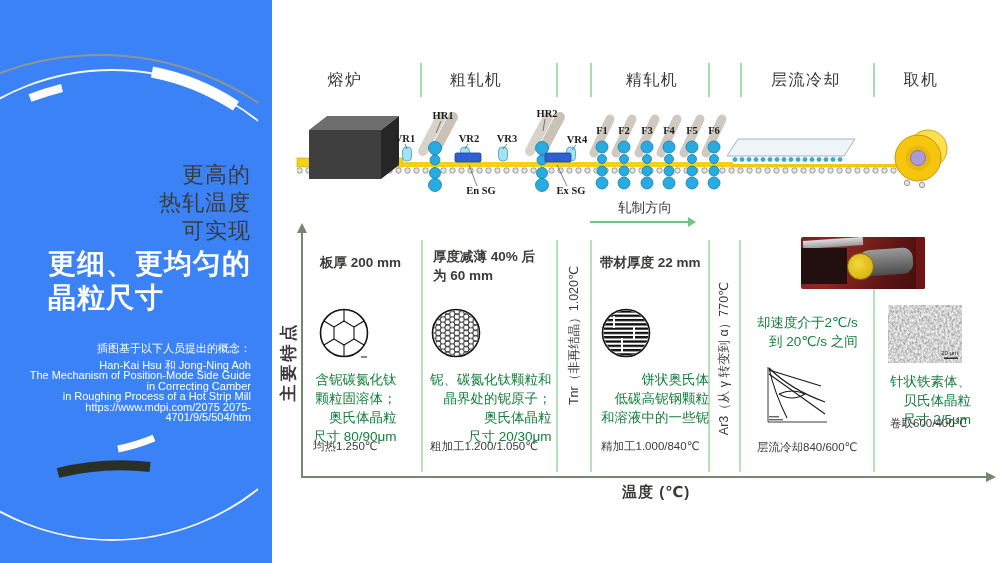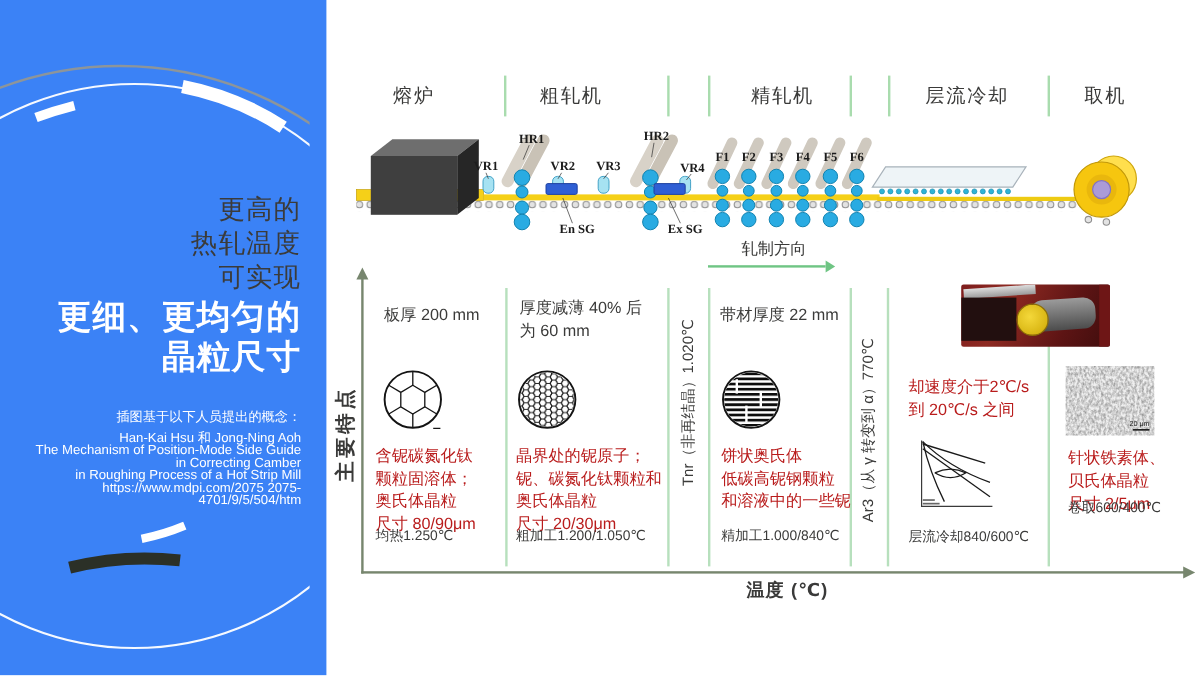--- a/index.html
+++ b/index.html
@@ -3,35 +3,35 @@
 <meta charset="utf-8">
 <style>
   html,body{margin:0;padding:0;background:#ffffff;}
   #stage{position:relative;width:1000px;height:563px;background:#ffffff;overflow:hidden;
          font-family:"Liberation Sans","DejaVu Sans",sans-serif;color:#3b3b3a;}
   .abs{position:absolute;}
   
   .sidebar{position:absolute;left:0;top:0;width:272px;height:563px;background:#3b82f6;}
   .side-h1{position:absolute;right:21px;top:161px;text-align:right;font-size:22px;line-height:28px;
            font-weight:500;color:#3b3b3a;letter-spacing:1px;}
-  .side-h2{position:absolute;right:21px;top:247px;text-align:right;font-size:28px;line-height:34px;
+  .side-h2{position:absolute;right:21px;top:247px;font-size:28px;line-height:34px;
            font-weight:bold;color:#ffffff;letter-spacing:1px;}
   .side-cite{position:absolute;right:21px;top:343px;text-align:right;font-size:11px;line-height:10.5px;
            color:#ffffff;}
   .side-cite .first{margin-bottom:6px;}
   
   .stage-label{position:absolute;top:70px;transform:translateX(-50%);font-size:16px;letter-spacing:1.5px;
            color:#3a3a39;font-weight:500;white-space:nowrap;}
   .tick{position:absolute;top:63px;width:2px;height:34px;background:#a9dcae;}
   .mlab{font-family:"Liberation Serif","DejaVu Serif",serif;font-weight:bold;font-size:10.5px;fill:#1c1c1c;}
   .direction-label{position:absolute;left:600px;top:199px;width:90px;text-align:center;font-size:13.5px;color:#3a3a39;}
   
   .sep{position:absolute;top:240px;width:1.5px;height:232px;background:#b7e0bd;}
-  .headline{position:absolute;font-size:13.5px;line-height:18.5px;color:#3b3b3a;white-space:nowrap;}
-  .bodytext{position:absolute;font-size:13.5px;line-height:19px;color:#b91c1c;white-space:nowrap;}
+  .headline{position:absolute;font-size:13.5px;line-height:18.5px;color:#3b3b3a;white-space:nowrap;font-weight:bold;}
+  .bodytext{position:absolute;font-size:13.5px;line-height:19px;color:#15803d;white-space:nowrap;text-align:right;}
   .temp{position:absolute;font-size:11.5px;color:#3b3b3a;white-space:nowrap;}
   .vlabel{position:absolute;transform:rotate(-90deg);text-align:center;white-space:nowrap;}
   .ylab{width:130px;left:223px;top:350px;font-size:17px;font-weight:bold;letter-spacing:3px;color:#3a3a39;}
   .thresh{width:200px;font-size:12.5px;color:#3b3b3a;}
   .xlab{position:absolute;left:622px;top:483px;font-size:15px;font-weight:bold;letter-spacing:1px;color:#3a3a39;}
   .axis-v{position:absolute;left:301px;top:232px;width:2px;height:246px;background:#77866e;}
   .axis-h{position:absolute;left:301px;top:476px;width:686px;height:2px;background:#77866e;}
   .arrow-up{position:absolute;left:297px;top:223px;width:0;height:0;
             border-left:5px solid transparent;border-right:5px solid transparent;border-bottom:10px solid #77866e;}
   .arrow-right{position:absolute;left:986px;top:472px;width:0;height:0;
@@ -290,22 +290,22 @@
         </g>
       </pattern>
       <clipPath id="c2c">
           <circle cx="27" cy="27" r="22.5"></circle>
         </clipPath>
     </defs>
     <circle cx="27" cy="27" r="23.5" fill="#ffffff" stroke="#141414" stroke-width="1.6"></circle>
     <rect x="0" y="0" width="54" height="54" fill="url(#hexp)" clip-path="url(#c2c)"></rect>
   </svg>
   <div class="bodytext" style="left:430px;top:370px">
+    <div>铌、碳氮化钛颗粒和</div>
     <div>晶界处的铌原子；</div>
-    <div>铌、碳氮化钛颗粒和</div>
     <div>奥氏体晶粒</div>
     <div>尺寸 20/30μm</div>
   </div>
   <div class="temp" style="left:430px;top:439px">粗加工1.200/1.050℃</div>
 
   <div class="headline" style="left:600px;top:254px">带材厚度 22 mm</div>
   <svg class="abs" style="left:599px;top:306px" width="54" height="56" viewBox="0 0 54 56">
     <defs>
       <pattern id="strp" width="54" height="4.3" patternUnits="userSpaceOnUse">
         <rect x="0" y="0" width="54" height="2.3" fill="#0d0d0d"></rect>

